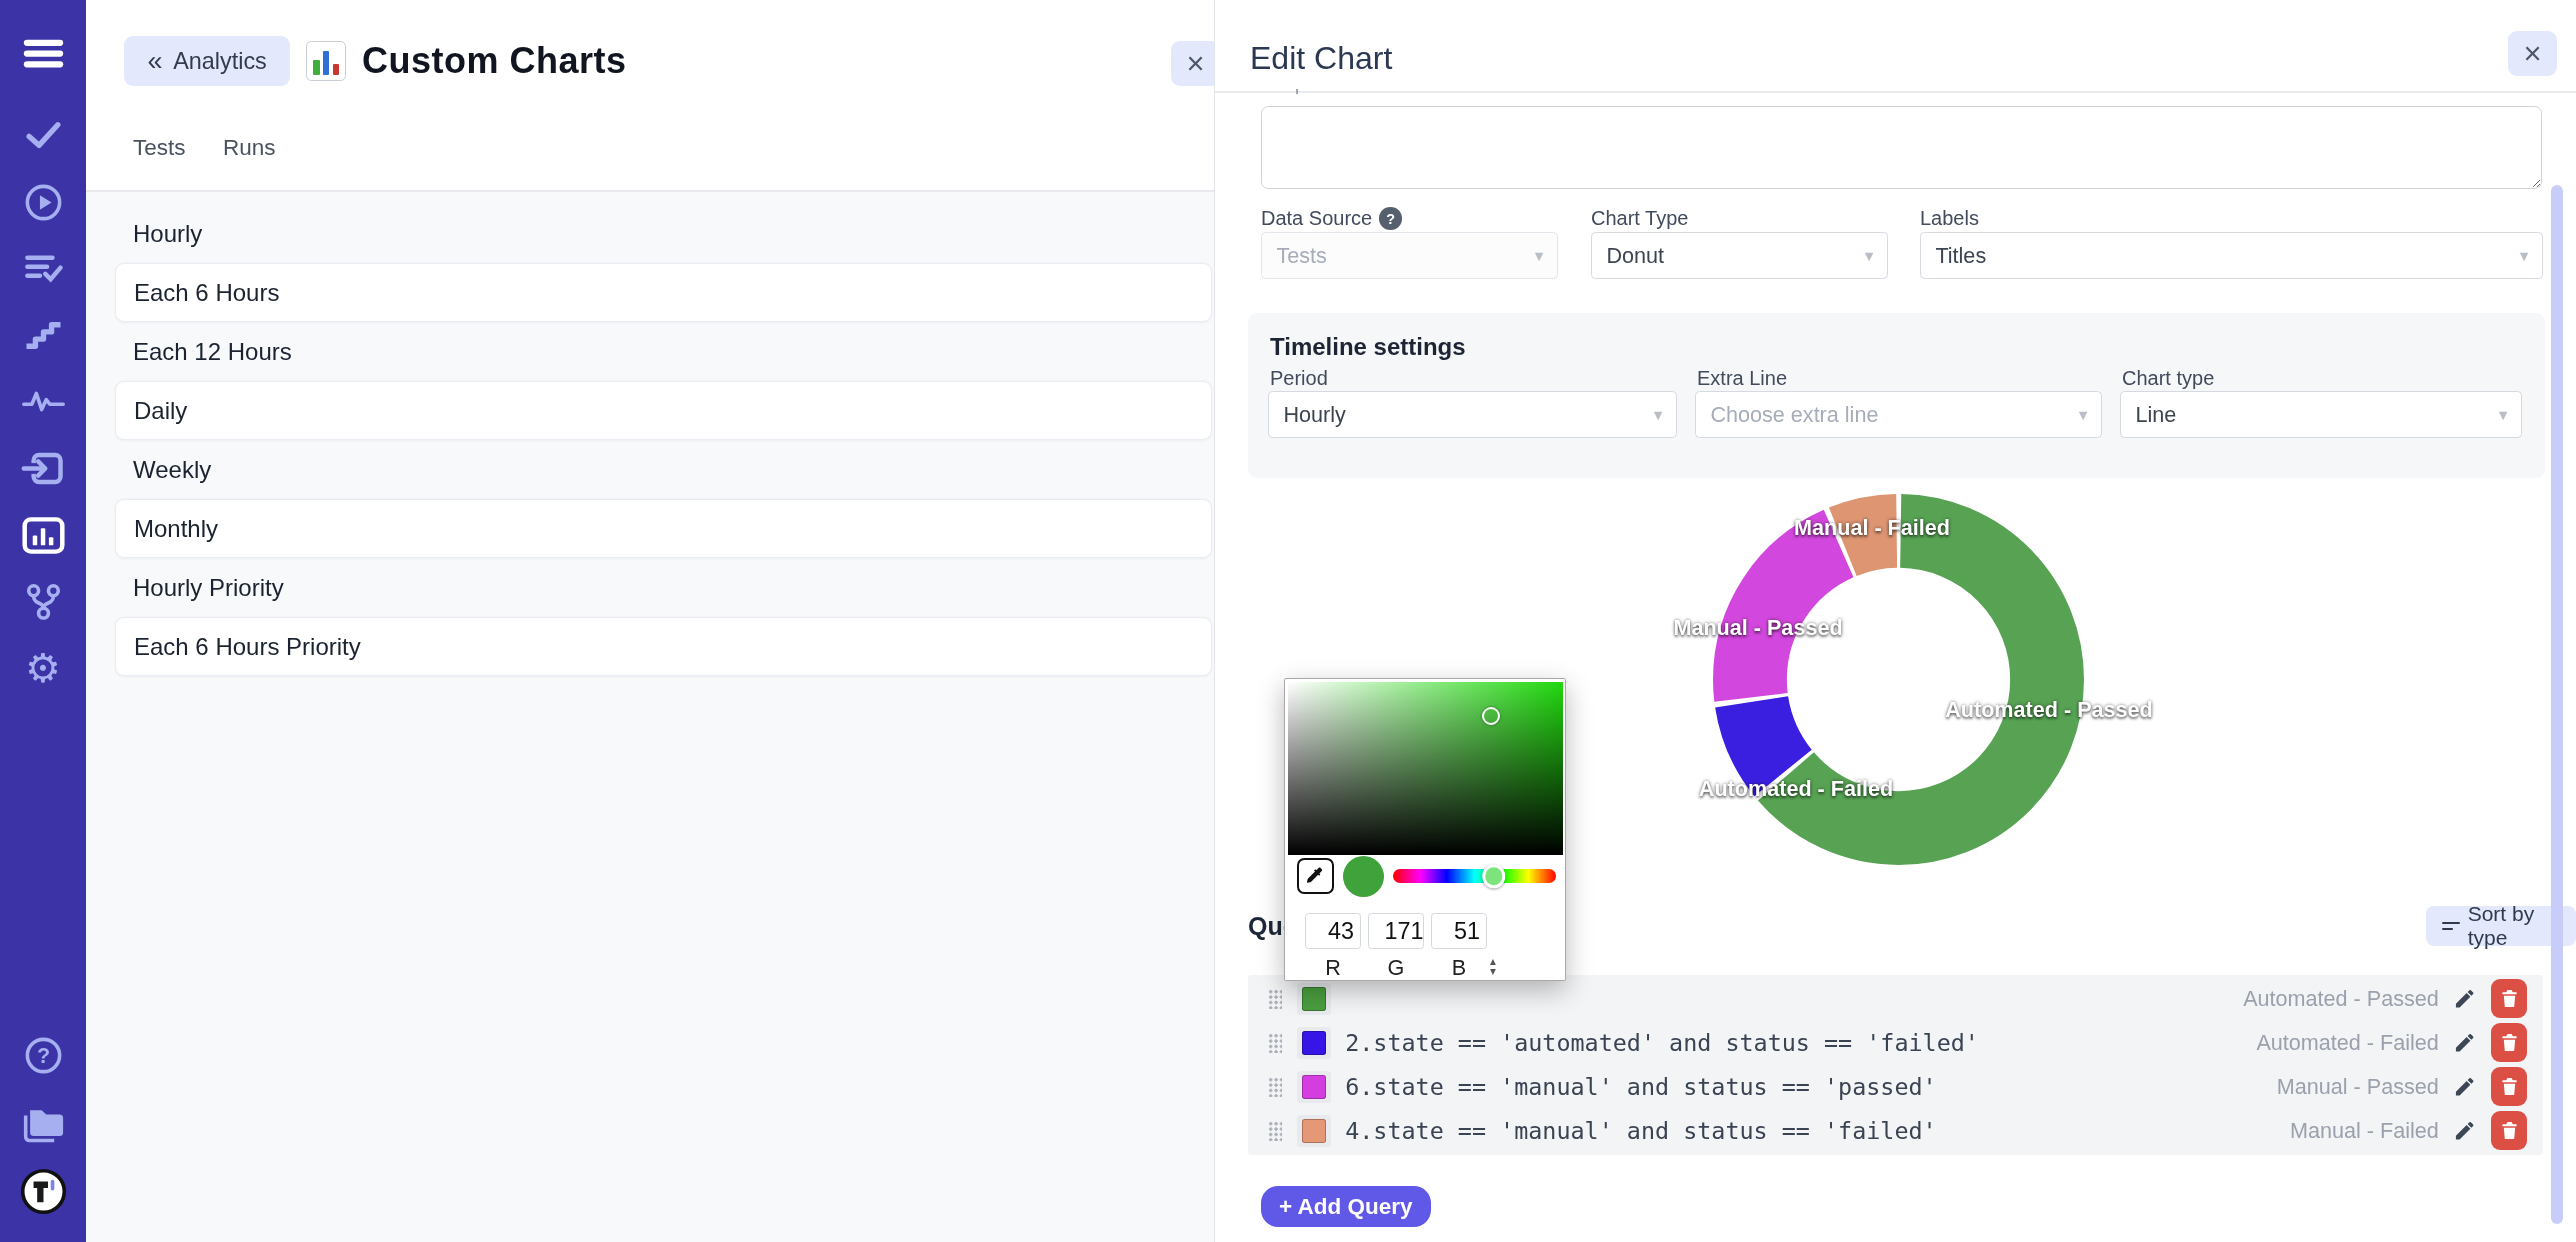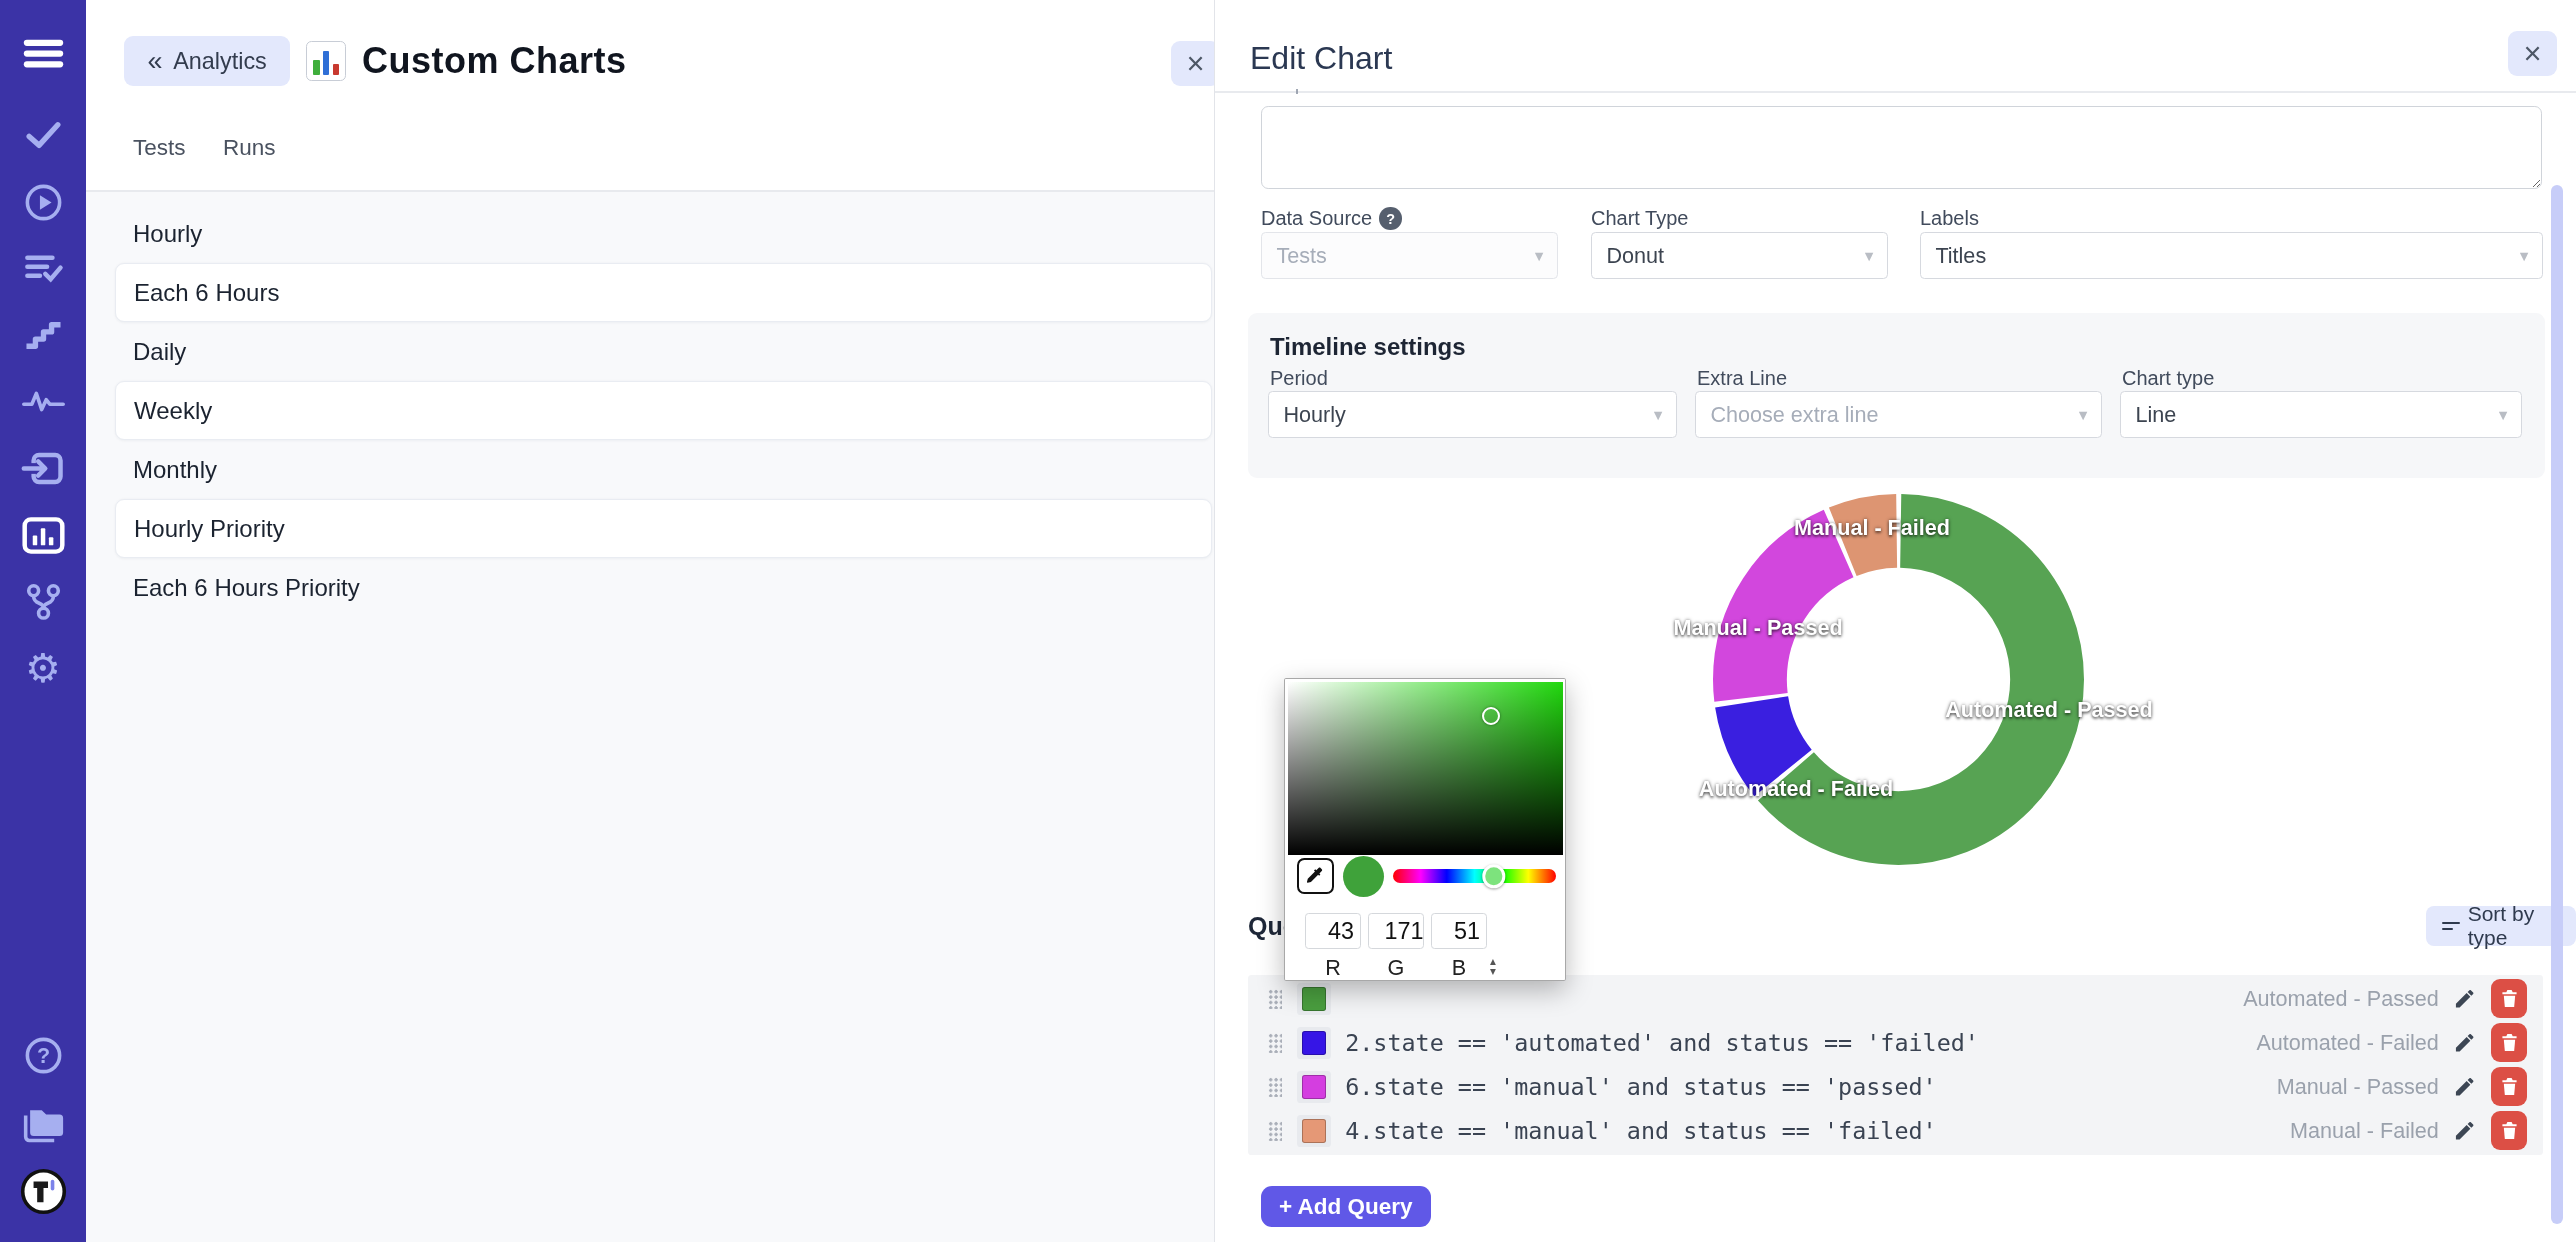--- a/index.html
+++ b/index.html
@@ -78,21 +78,21 @@
   .q-panel { position:absolute; left:1248px; top:975px; width:1295px; height:180px; background:#f3f4f6; border-radius:3.6px; padding-top:1.8px; }
   .q-row { height:44px; display:flex; align-items:center; padding:0 16px 0 20px; }
   .drag-dots { width:14.4px; height:20px; margin-right:14.4px;
     background-image:radial-gradient(#a9aeb8 1.4px, transparent 1.6px); background-size:5.4px 5.4px; }
   .q-swatch { width:34px; height:32px; background:#e8eaee; border-radius:3.6px; display:flex; align-items:center; justify-content:center; margin-right:14.4px; }
   .q-swatch i { display:block; width:24px; height:24px; border-radius:2.7px; border:0.9px solid rgba(0,0,0,.25); }
   .q-code { font-family:"DejaVu Sans Mono", monospace; font-size:23.4px; color:#3a4352; }
   .q-right { margin-left:auto; display:flex; align-items:center; gap:14.4px; }
   .q-label { font-size:21.6px; color:#9aa1ac; }
   .trash-btn { width:36px; height:39px; background:#dc4f45; border-radius:9px; display:flex; align-items:center; justify-content:center; }
-  .add-btn { position:absolute; left:1261px; top:1186px; height:41px; padding:16px 18px; background:#6058e7; border-radius:11px;
+  .add-btn { position:absolute; left:1261px; top:1186px; height:41px; padding:16px 18px; background:#6058e7; border-radius:17px;
     display:flex; align-items:center; font-size:22.5px; font-weight:600; color:#fff; }
 
   
   .picker { position:absolute; left:1284px; top:678px; width:282px; height:303px; background:#fff; border:0.9px solid #a8a8a8;
     border-radius:1.8px; box-shadow:0 9px 27px rgba(0,0,0,.28); z-index:50; }
   .sat-area { position:absolute; left:2.7px; top:2.7px; width:275px; height:173px;
     background:linear-gradient(to top, #000, rgba(0,0,0,0)), linear-gradient(to right, #fff, rgba(255,255,255,0)), #21d80e; }
   .sat-cursor { position:absolute; width:18px; height:18px; border:2.7px solid #fff; border-radius:50%;
     box-shadow:0 0 2.7px rgba(0,0,0,.5); transform:translate(-50%,-50%); }
   .eyedrop-btn { position:absolute; left:11.7px; top:179px; width:37px; height:36px; background:#fff; border:2.7px solid #111; border-radius:7.2px;
@@ -220,20 +220,21 @@
   <div class="page-title">Custom Charts</div>
   <div class="panel-close lp-close"></div>
 
   <div class="tab tab-tests">Tests</div>
   <div class="tab tab-runs">Runs</div>
   <div class="lp-divider"></div>
 
   <div class="chart-list">
     <div class="chart-row">Hourly</div>
     <div class="chart-row">Each 6 Hours</div>
+    <div class="chart-row">Each 12 Hours</div>
     <div class="chart-row">Daily</div>
     <div class="chart-row">Weekly</div>
     <div class="chart-row">Monthly</div>
     <div class="chart-row">Hourly Priority</div>
     <div class="chart-row">Each 6 Hours Priority</div>
   </div>
 
   <div class="edit-panel"></div>
   <div class="edit-title">Edit Chart</div>
   <div class="panel-close ep-close"></div>

